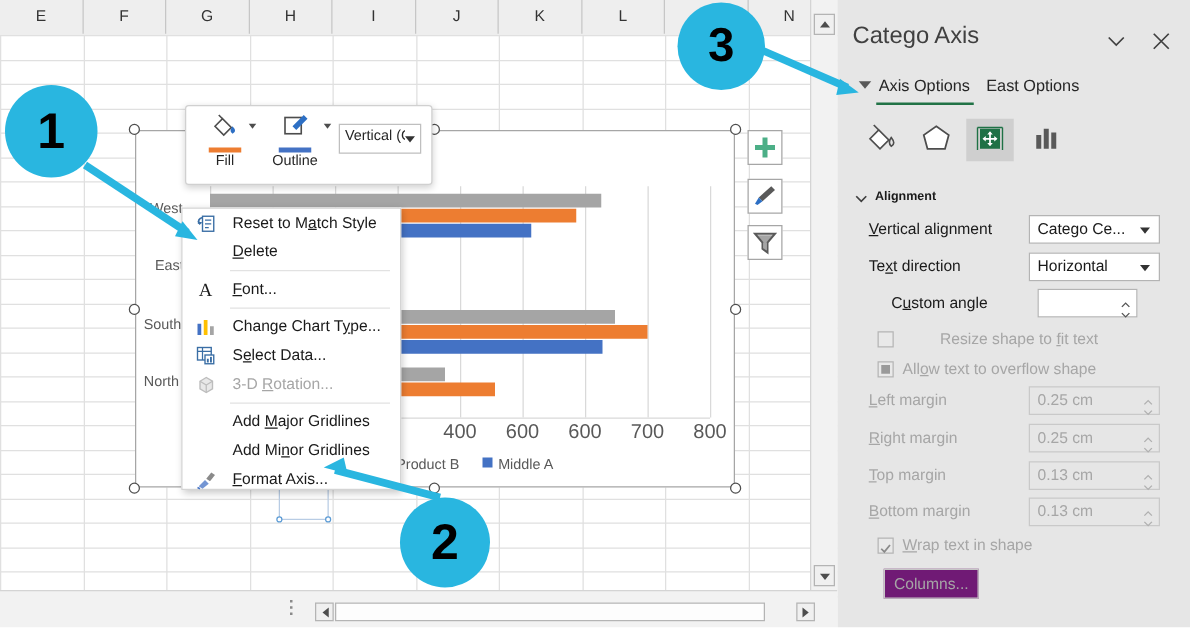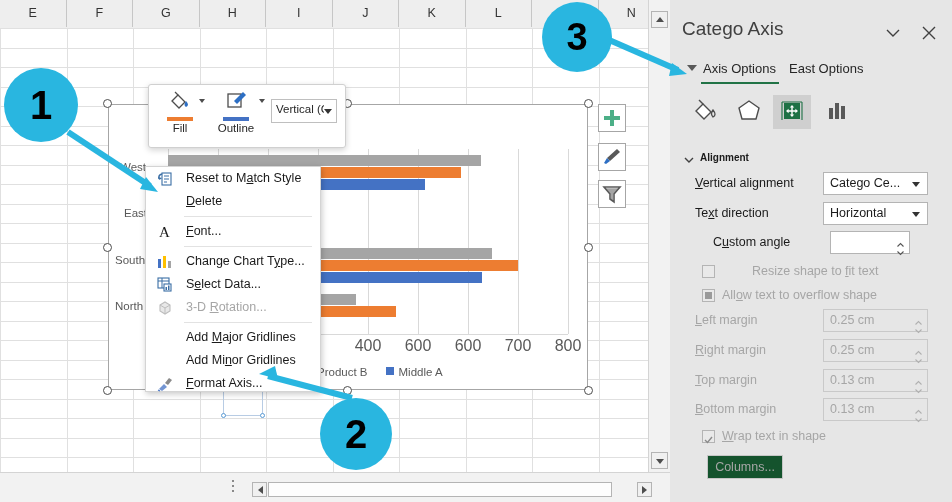--- a/index.html
+++ b/index.html
@@ -106,21 +106,21 @@
   .prow-lab{position:absolute;font-size:12.5px;color:#1a1a1a;}
   .prow-lab.dis{color:#a6a6a6;}
   .pctl{position:absolute;height:23px;background:#fff;border:1px solid #b4b4b4;box-sizing:border-box;}
   .pctl.dis{background:#e6e6e6;border-color:#c9c9c9;}
   .pctl .pv{position:absolute;left:6px;top:3px;font-size:12.5px;color:#1a1a1a;white-space:nowrap;}
   .pctl.dis .pv{color:#a6a6a6;}
   .pctl .pchev{position:absolute;right:7px;top:9px;}
   .spin{position:absolute;right:4px;top:3px;width:9px;height:17px;}
   .spin .su,.spin .sd{position:absolute;left:0;width:9px;height:8px;}
   .cbx{position:absolute;width:13px;height:13px;border:1px solid #b4b4b4;background:#e9e9e9;box-sizing:border-box;}
-  #btn-columns{position:absolute;left:37px;top:455px;width:76px;height:24px;background:#14532d;border:1px solid #c6c6c6;box-sizing:border-box;}
+  #btn-columns{position:absolute;left:37px;top:455px;width:76px;height:24px;background:#701a75;border:1px solid #c6c6c6;box-sizing:border-box;}
   #btn-columns .bl{position:absolute;left:0;right:0;top:4px;text-align:center;font-size:12.5px;color:#a6a6a6;}
 
   
   .callout{position:absolute;border-radius:50%;background:#29b6e0;z-index:60;}
   .callout .num{position:absolute;left:0;right:0;top:0;bottom:0;text-align:center;font-weight:bold;color:#000;}
   #co1{left:4px;top:68px;width:74px;height:74px;}
   #co1 .num{font-size:40px;line-height:74px;}
   #co2{left:320px;top:398px;width:72px;height:72px;}
   #co2 .num{font-size:40px;line-height:72px;}
   #co3{left:542px;top:2px;width:70px;height:70px;}

